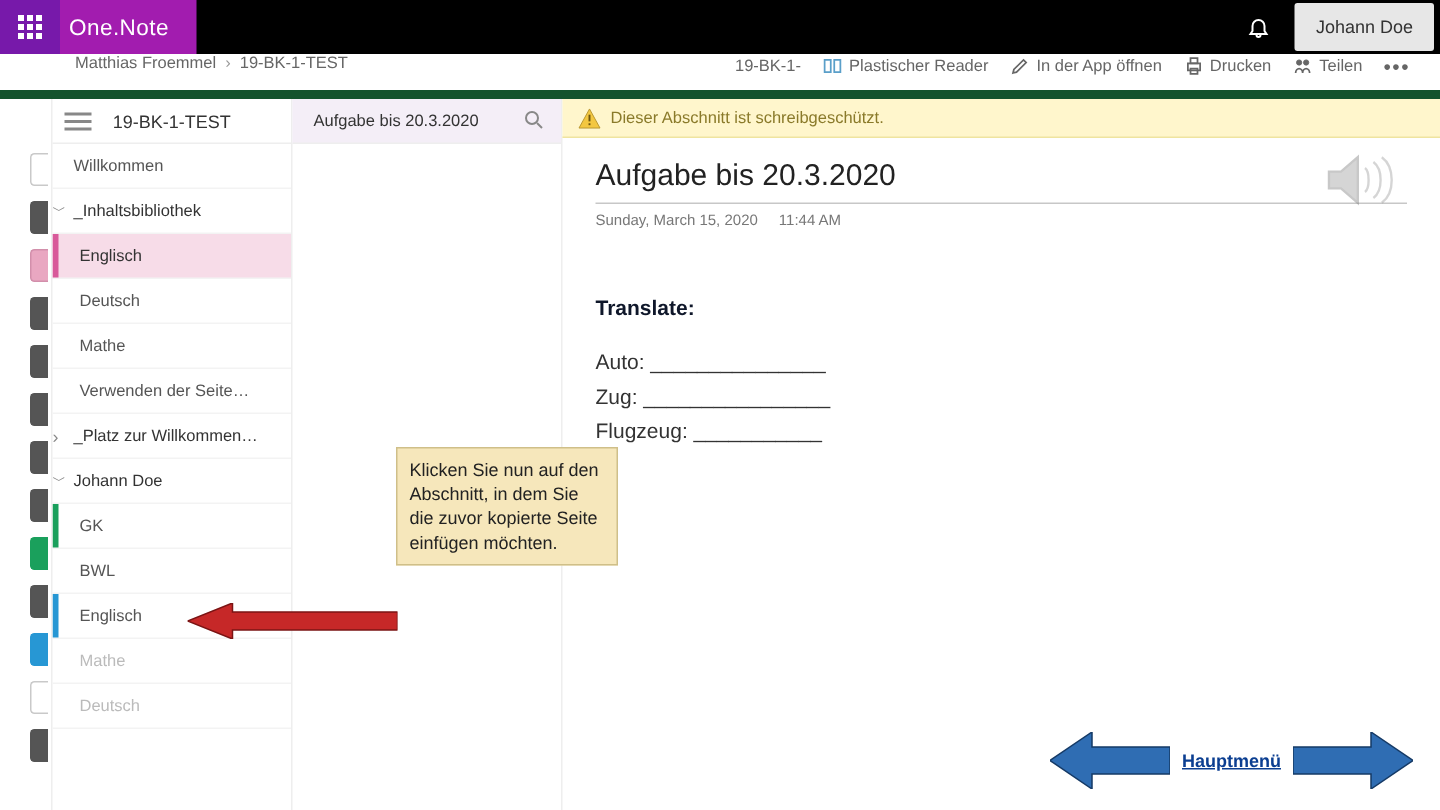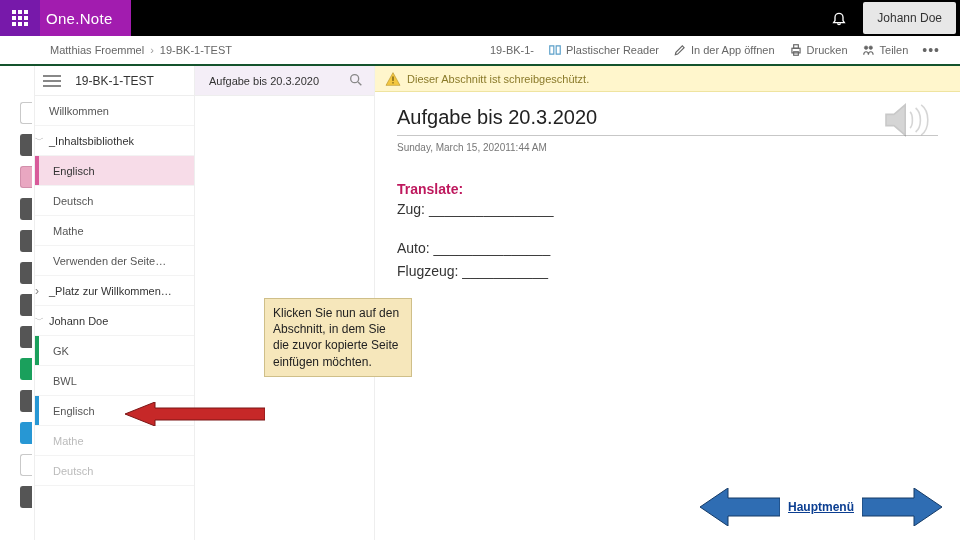--- a/index.html
+++ b/index.html
@@ -9,21 +9,21 @@
   .topbar { height: 36px; background: #000; display: flex; align-items: center; color: #fff; }
   .waffle { width: 40px; height: 36px; background: #7719aa; display: flex; align-items: center; justify-content: center; }
   .waffle-grid { display: grid; grid-template-columns: repeat(3,4px); grid-template-rows: repeat(3,4px); gap: 2px; }
   .waffle-grid span { background: #fff; width: 4px; height: 4px; }
   .brand { background: #a21caf; height: 36px; display: flex; align-items: center; padding: 0 18px 0 6px; font-size: 15px; font-weight: 400; letter-spacing: .3px; }
   .topbar-spacer { flex: 1; }
   .bell { width: 40px; height: 36px; display: flex; align-items: center; justify-content: center; }
   .user-chip { background: #e7e7e7; color: #333; height: 32px; margin: 2px 4px; padding: 0 14px; display: flex; align-items: center; font-size: 12px; border-radius: 2px; }
 
   
-  .cmdbar { height: 30px; display: flex; align-items: center; border-bottom: 2px solid #14532d; font-size: 11px; color: #666; }
+  .cmdbar { height: 30px; display: flex; align-items: flex-start; border-bottom: 6px solid #14532d; font-size: 11px; color: #666; }
   .cmdbar .crumbs { display: flex; align-items: center; gap: 6px; padding-left: 50px; }
   .crumb { color: #666; }
   .crumb-sep { color: #999; }
   .cmdbar-spacer { flex: 1; }
   .cmdbar .actions { display: flex; align-items: center; gap: 14px; padding-right: 20px; }
   .cmd-item { display: flex; align-items: center; gap: 4px; color: #666; cursor: pointer; }
   .cmd-icon { width: 14px; height: 14px; display: inline-block; }
   .dots { font-size: 14px; letter-spacing: 1px; }
 
   .content-row { display: flex; height: calc(540px - 36px - 30px); position: relative; }
@@ -54,23 +54,23 @@
   .pages-head { height: 30px; background: #f4eef7; display: flex; align-items: center; padding-left: 14px; font-size: 11px; color: #333; border-bottom: 1px solid #eee; position: relative; }
   .pages-search { position: absolute; right: -28px; top: 5px; width: 18px; height: 18px; }
 
   
   .page-main { flex: 1; position: relative; }
   .warning-bar { height: 26px; background: #fff6cc; color: #8a7a2a; display: flex; align-items: center; padding: 0 10px; font-size: 11px; gap: 6px; border-bottom: 1px solid #efe4a0; }
   .warn-icon { width: 16px; height: 14px; }
   .page-body { padding: 14px 22px; position: relative; }
   .page-title { font-size: 20px; color: #222; font-weight: 400; }
   .title-underline { width: 100%; height: 1px; background: #c7c7c7; margin-top: 6px; }
-  .page-meta { margin-top: 6px; font-size: 10px; color: #777; display: flex; }
+  .page-meta { margin-top: 6px; font-size: 10px; color: #777; display: flex; gap: 14px; }
   .speaker { position: absolute; right: 30px; top: 8px; opacity: .4; }
-  .body-h { margin-top: 28px; font-size: 14px; font-weight: 700; color: #be185d; }
+  .body-h { margin-top: 44px; font-size: 14px; font-weight: 700; color: #0f172a; }
   .body-line { margin-top: 18px; font-size: 14px; color: #333; line-height: 1.5; }
 
   
   .callout { position: absolute; left: 264px; top: 298px; width: 148px; background: #f6e7bb; border: 1px solid #cfbf89; padding: 6px 8px; font-size: 12px; line-height: 1.35; color: #222; z-index: 50; }
   .red-arrow { position: absolute; left: 125px; top: 402px; z-index: 49; }
 
   
   .nav-arrows { position: absolute; right: 18px; bottom: 14px; display: flex; align-items: center; gap: 4px; z-index: 60; text-align: right; }
   .blue-arrow { width: 80px; height: 38px; }
   .nav-label { font-size: 12px; font-weight: 700; color: #0b3e91; text-decoration: underline; margin: 0 4px; }
@@ -251,22 +251,22 @@
           <path d="M35 15c4 3 4 17 0 20M42 10c8 6 8 24 0 30M49 6c11 8 11 30 0 38" stroke="#999"></path>
         </svg>
       </div>
       <div class="page-title">Aufgabe bis 20.3.2020</div>
       <div class="title-underline"></div>
       <div class="page-meta">
         <span>Sunday, March 15, 2020</span>
         <span>11:44 AM</span>
       </div>
       <div class="body-h">Translate:</div>
+      <div class="body-line">Auto: _______________</div>
       <div class="body-line" style="margin-top:2px">Zug: ________________</div>
-      <div class="body-line">Auto: _______________</div>
       <div class="body-line" style="margin-top:2px">Flugzeug: ___________</div>
     </div>
   </div>
 
 </div>
 
 <div class="callout">
   <span>Klicken Sie nun auf den Abschnitt, in dem Sie die zuvor kopierte Seite einfügen möchten.</span>
 </div>
 <svg class="red-arrow" width="140" height="24" viewBox="0 0 140 24">

